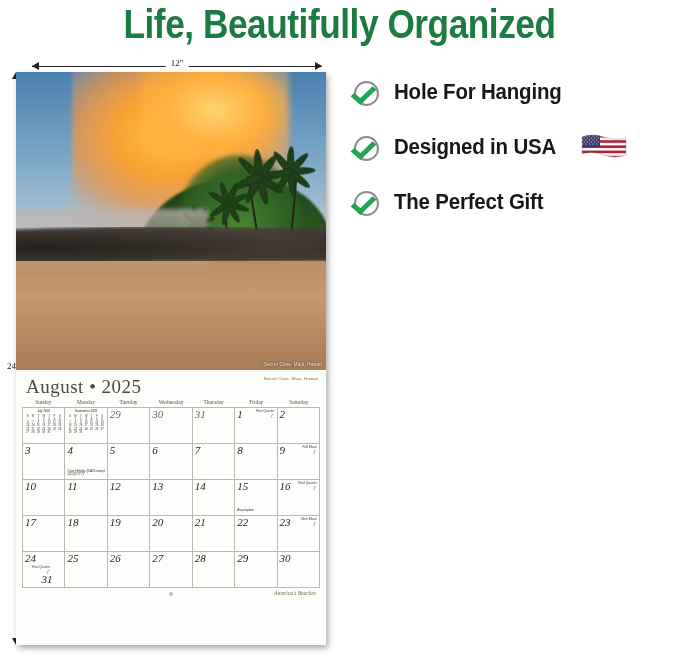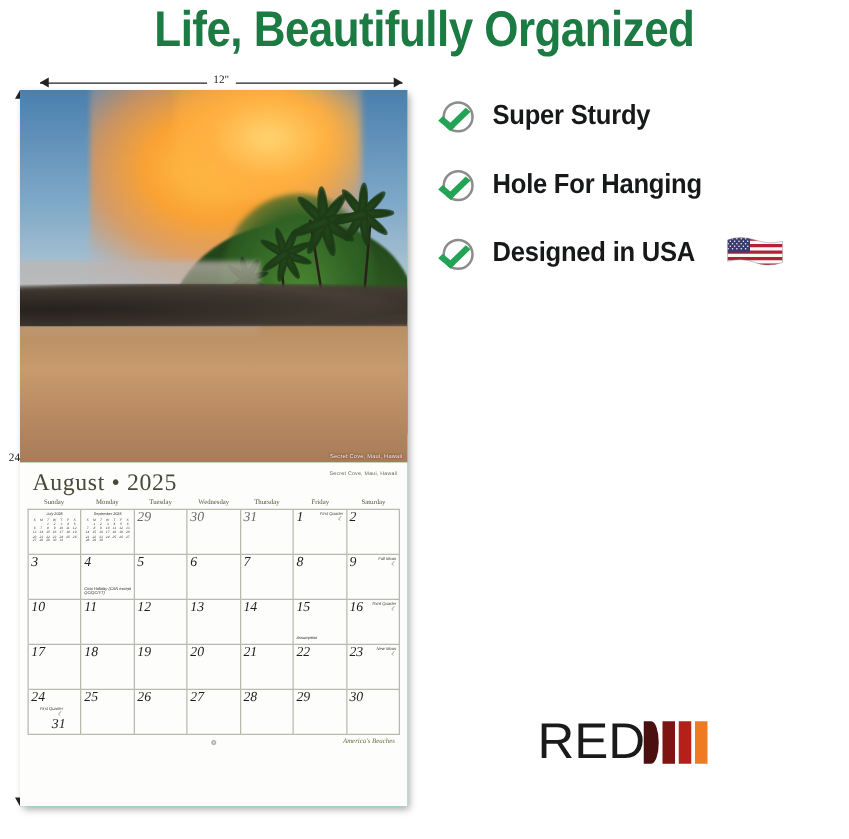--- a/index.html
+++ b/index.html
@@ -49,21 +49,21 @@
   .dim-v .av { position: absolute; left: 3px; width: 0; height: 0;
     border-left: 4px solid transparent; border-right: 4px solid transparent; }
   .dim-v .av.t { top: 0; border-bottom: 7px solid #222; }
   .dim-v .av.b { bottom: 0; border-top: 7px solid #222; }
 
   
   .calendar {
     position: absolute;
     left: 16px; top: 72px;
     width: 310px; height: 573px;
-    background: #5eead4;
+    background: #4c1d95;
     box-shadow: 2px 3px 6px rgba(0,0,0,0.35);
     overflow: hidden;
   }
   .photo {
     position: relative;
     width: 100%; height: 298px;
     overflow: hidden;
     background: linear-gradient(to bottom, #4a7fae 0%, #7ea8c8 30%, #b9cbd4 55%, #c9b49a 75%, #a98868 100%);
   }
   .sky-glow {
@@ -627,27 +627,20 @@
         </div>
       </div>
     <div class="cal-footer">
       <div class="cal-hole"></div>
       <div class="cal-brand">America's Beaches</div>
     </div>
   </div>
 </div>
 
 <div class="features" id="features">
-    <div class="feature">
-      <div class="check-icon">
-        <div class="ring"></div>
-        <div class="tick"></div>
-      </div>
-      <div class="feature-label">Super Sturdy</div>
-    </div>
     <div class="feature">
       <div class="check-icon">
         <div class="ring"></div>
         <div class="tick"></div>
       </div>
       <div class="feature-label">Hole For Hanging</div>
     </div>
     <div class="feature">
       <div class="check-icon">
         <div class="ring"></div>
@@ -692,25 +685,23 @@
               <circle cx="2.5" cy="11" r="0.6"></circle>
               <circle cx="6" cy="11" r="0.6"></circle>
               <circle cx="9.5" cy="11" r="0.6"></circle>
               <circle cx="13" cy="11" r="0.6"></circle>
               <circle cx="16.5" cy="11" r="0.6"></circle>
             </g>
           </g>
           <path d="M2,4 Q12,0 24,4 T46,5 L46,22 Q34,26 24,22 T2,21 Z" fill="none" stroke="#8a8a8a" stroke-width="0.4"></path>
         </svg></div>
     </div>
-  </div>
-
-<div class="logo">
-  <div class="logo-row1">
-    <div class="logo-word">RED</div>
-    <div class="logo-bars">
-      <div class="bar curved" id="lb1" style="background: rgb(74, 15, 15);"></div>
-      <div class="bar" id="lb2" style="background: rgb(126, 21, 18);"></div>
-      <div class="bar" id="lb3" style="background: rgb(181, 32, 26);"></div>
-      <div class="bar" id="lb4" style="background: rgb(240, 122, 34);"></div>
+    <div class="feature">
+      <div class="check-icon">
+        <div class="ring"></div>
+        <div class="tick"></div>
+      </div>
+      <div class="feature-label">The Perfect Gift</div>
     </div>
   </div>
+
+<div class="logo">
 </div>
 
 </body></html>

